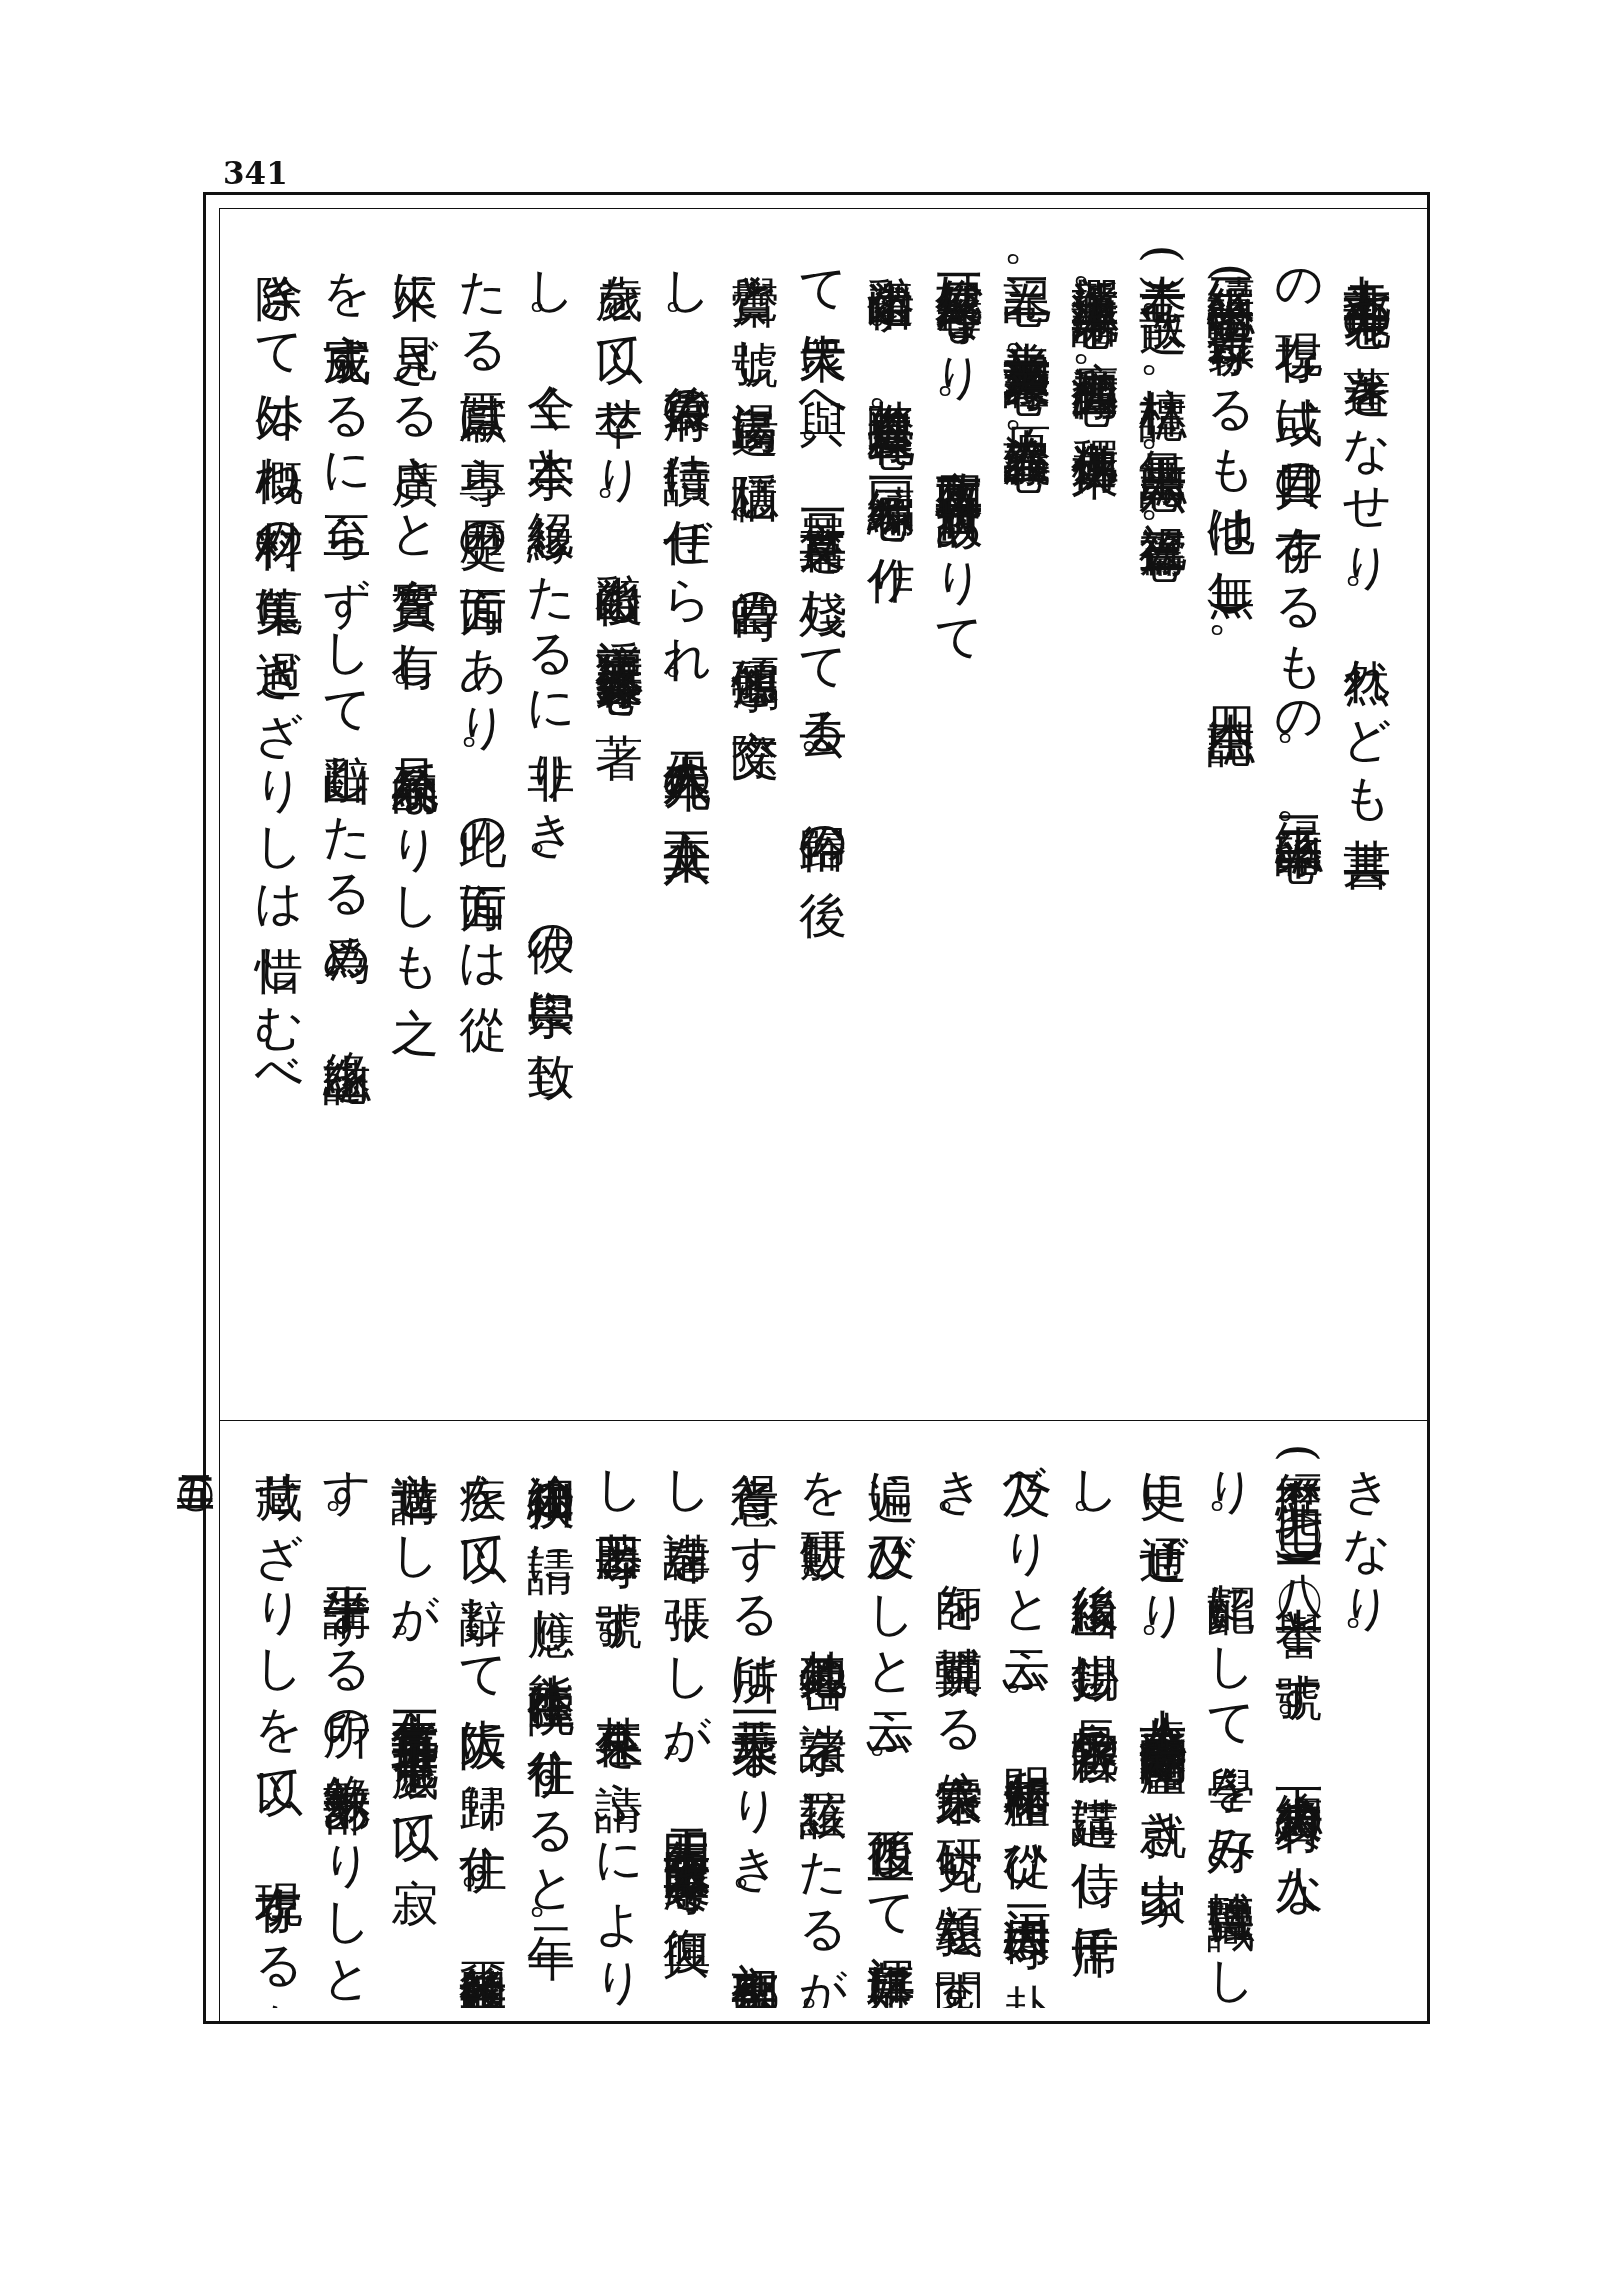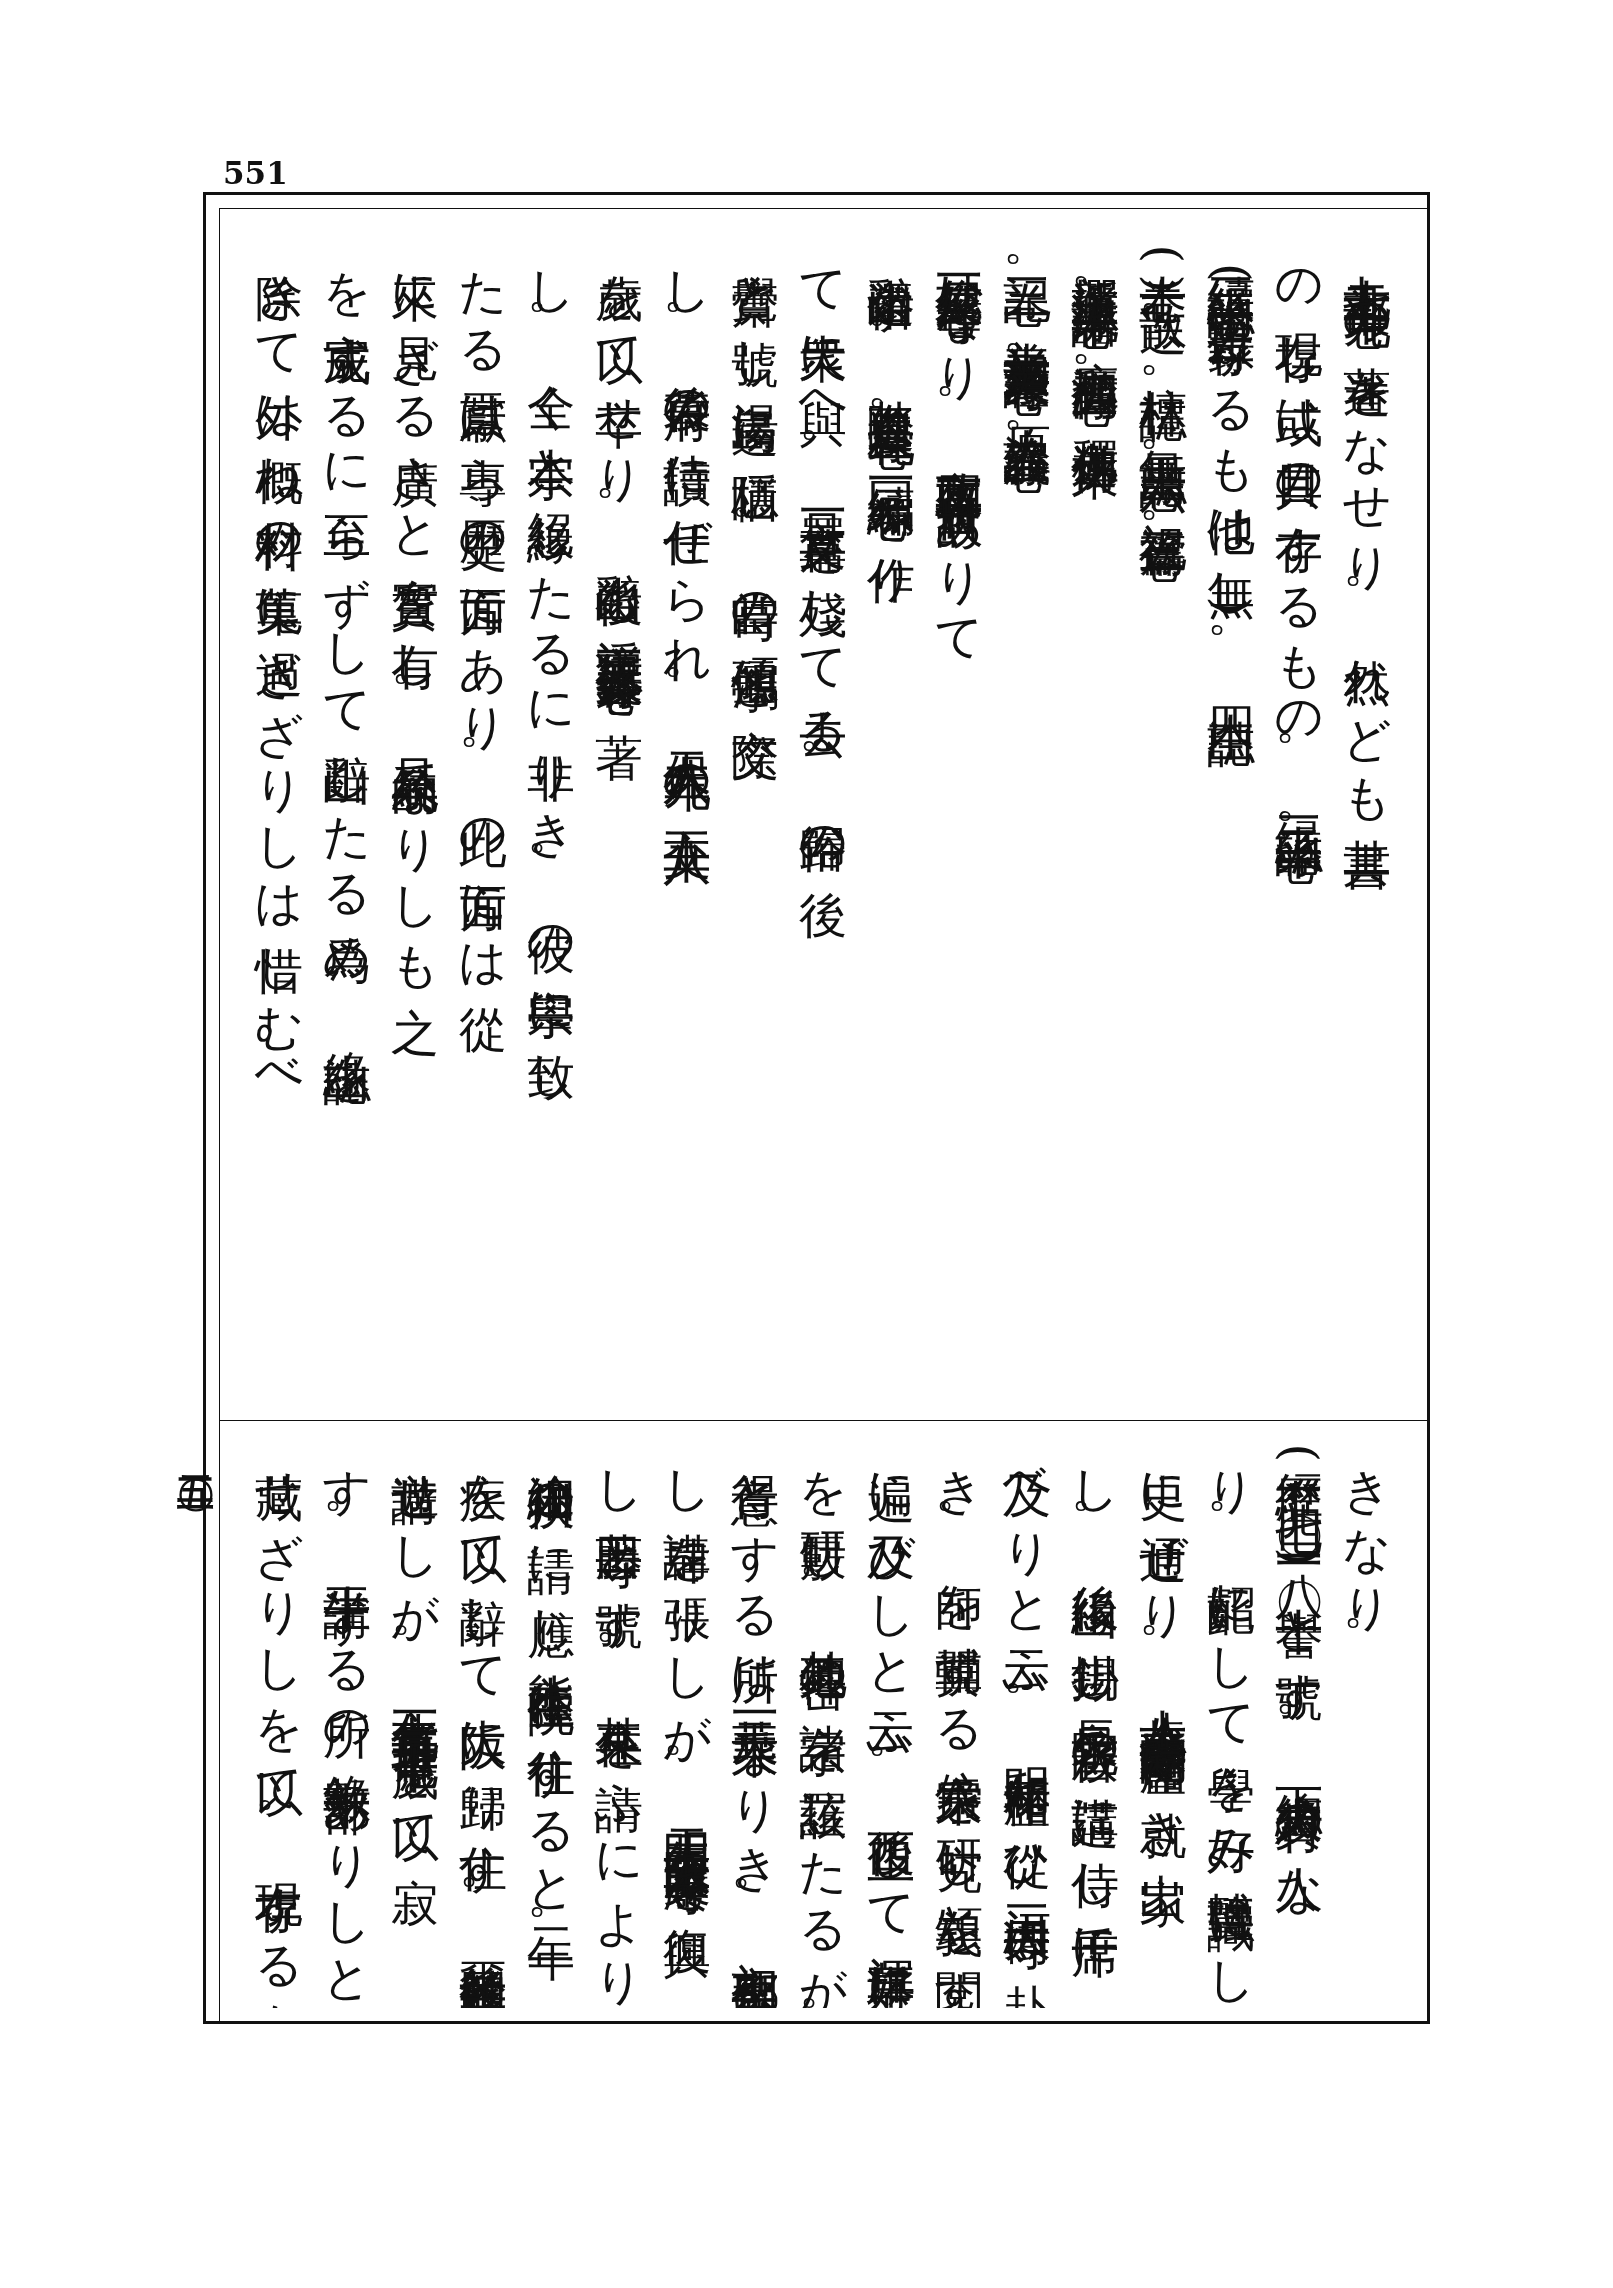--- a/index.html
+++ b/index.html
@@ -17,21 +17,21 @@
   .block-bottom { top:1227px; height:572px; }
   .divider { position:absolute; left:0; right:0; top:1211px; border-top:1.8px solid #111; }
   .col { writing-mode:vertical-rl; font-size:48px; line-height:63px; letter-spacing:3.7px;
          white-space:nowrap; overflow:hidden; }
   .side-folio { position:absolute; left:171px; top:1449px; writing-mode:vertical-rl;
                 font-size:37px; font-weight:bold; }
 </style>
 </head>
 <body>
 
-<div class="page-number">551</div>
+<div class="page-number">341</div>
 
 <div class="frame">
   <div class="frame-inner">
     <div class="block block-top">
       <div class="col">九十七部二百十九卷の著述をなせり。然れども其書</div>
       <div class="col">の現存し或は其目の存するもの。三縁山誌十二卷。</div>
       <div class="col">續三縁山誌十卷(目錄存するも他は無し)。四本山誌</div>
       <div class="col">十卷(散迭)。檀林誌。無量山誌六卷。祝禱篇三卷。</div>
       <div class="col">新撰淨土源流譜十卷。廣濟和尙傳三卷。釋迦佛傳來</div>
       <div class="col">記三卷。善光寺如來渡證考二卷。原人論義解三卷。</div>

